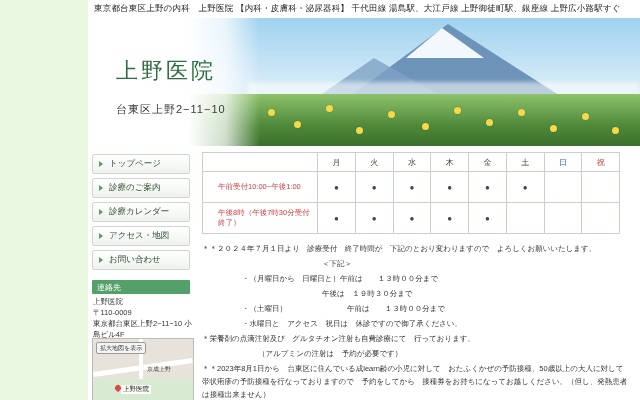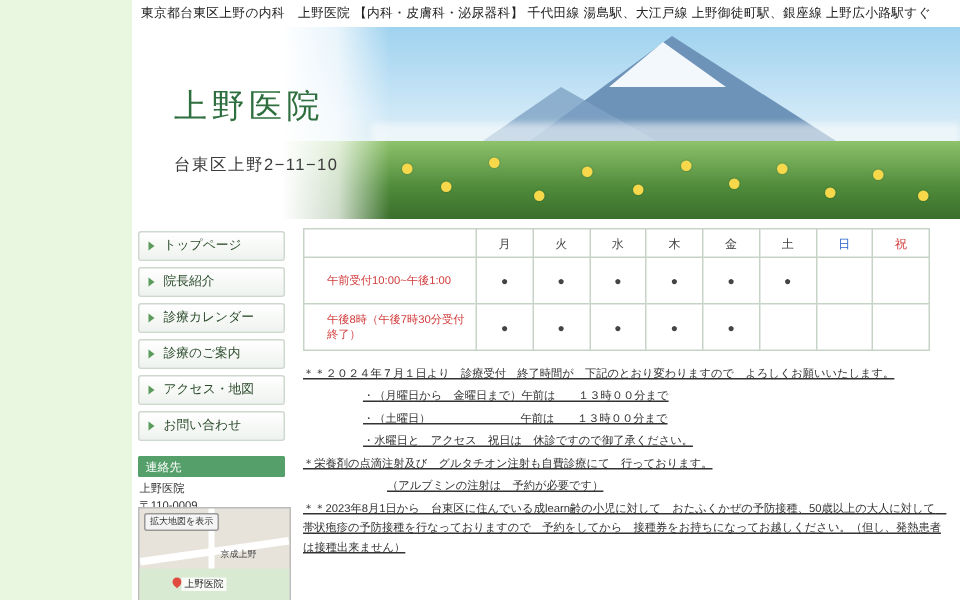--- a/index.html
+++ b/index.html
@@ -132,21 +132,21 @@
   }
   table.hours th{height:14px;font-weight:normal;}
   table.hours th.label-col, table.hours td.label-col{
     width:98px;text-align:left;padding-left:15px;color:#d23b3b;font-size:7.5px;line-height:10px;
   }
   table.hours th.sun{color:#2b66c9;}
   table.hours th.hol{color:#d23b3b;}
   table.hours td.time-row{height:26px;}
   .dot{color:#2b66c9;font-size:8px;}
   .notes{margin-top:8px;font-size:7.5px;line-height:13px;color:#333;}
-  .notes p{margin:0 0 2px 0;text-decoration:underline;}
+  .notes p{margin:0 0 2px 0;}
   .indent1{padding-left:40px;}
   .indent2{padding-left:56px;}
   .center-ish{padding-left:120px;}
 </style>
 </head>
 <body>
 
 <div class="page">
 
   <div class="gutter-left"></div>
@@ -183,29 +183,25 @@
 
     <div class="lower">
 
       <div class="sidebar">
         <div class="nav-item">
           <span class="arrow"></span>
           <span>トップページ</span>
         </div>
         <div class="nav-item">
           <span class="arrow"></span>
-          <span>院長紹介</span>
+          <span>診療のご案内</span>
         </div>
         <div class="nav-item">
           <span class="arrow"></span>
           <span>診療カレンダー</span>
-        </div>
-        <div class="nav-item">
-          <span class="arrow"></span>
-          <span>診療のご案内</span>
         </div>
         <div class="nav-item">
           <span class="arrow"></span>
           <span>アクセス・地図</span>
         </div>
         <div class="nav-item">
           <span class="arrow"></span>
           <span>お問い合わせ</span>
         </div>
 
@@ -263,21 +259,23 @@
             <td class="time-row dot">●</td>
             <td class="time-row dot"></td>
             <td class="time-row dot"></td>
             <td class="time-row dot"></td>
           </tr>
         </tbody>
           </table>
 
         <div class="notes">
           <p>＊＊２０２４年７月１日より　診療受付　終了時間が　下記のとおり変わりますので　よろしくお願いいたします。</p>
-          <p class="indent1">・（月曜日から　金曜日まで）午前は　　１３時００分まで</p>
+          <p class="center-ish">＜下記＞</p>
+          <p class="indent1">・（月曜日から　日曜日と）午前は　　１３時００分まで</p>
+          <p class="center-ish">午後は　１９時３０分まで</p>
           <p class="indent1">・（土曜日）　　　　　　　　午前は　　１３時００分まで</p>
           <p class="indent1">・水曜日と　アクセス　祝日は　休診ですので御了承ください。</p>
           <p>＊栄養剤の点滴注射及び　グルタチオン注射も自費診療にて　行っております。</p>
           <p class="indent2">（アルブミンの注射は　予約が必要です）</p>
           <p>＊＊2023年8月1日から　台東区に住んでいる成learn齢の小児に対して　おたふくかぜの予防接種、50歳以上の大人に対して　帯状疱疹の予防接種を行なっておりますので　予約をしてから　接種券をお持ちになってお越しください。（但し、発熱患者は接種出来ません）</p>
 
         </div>
 
       </div>
     </div>

